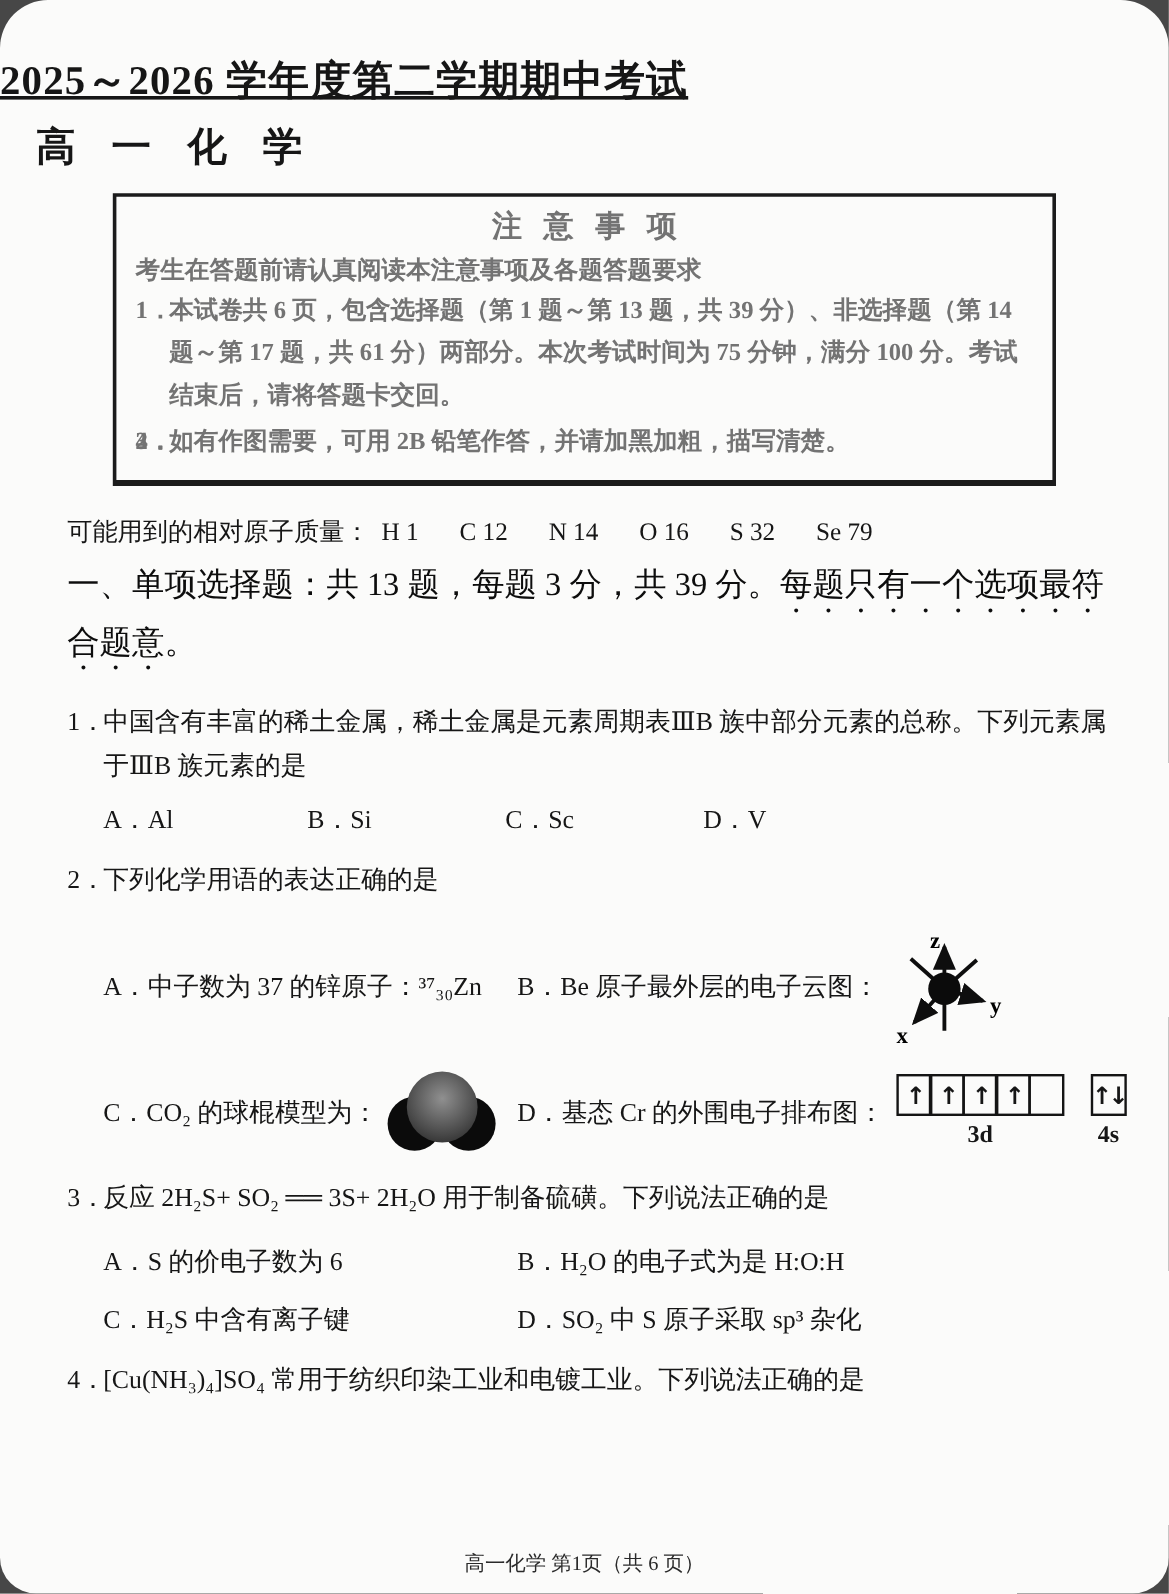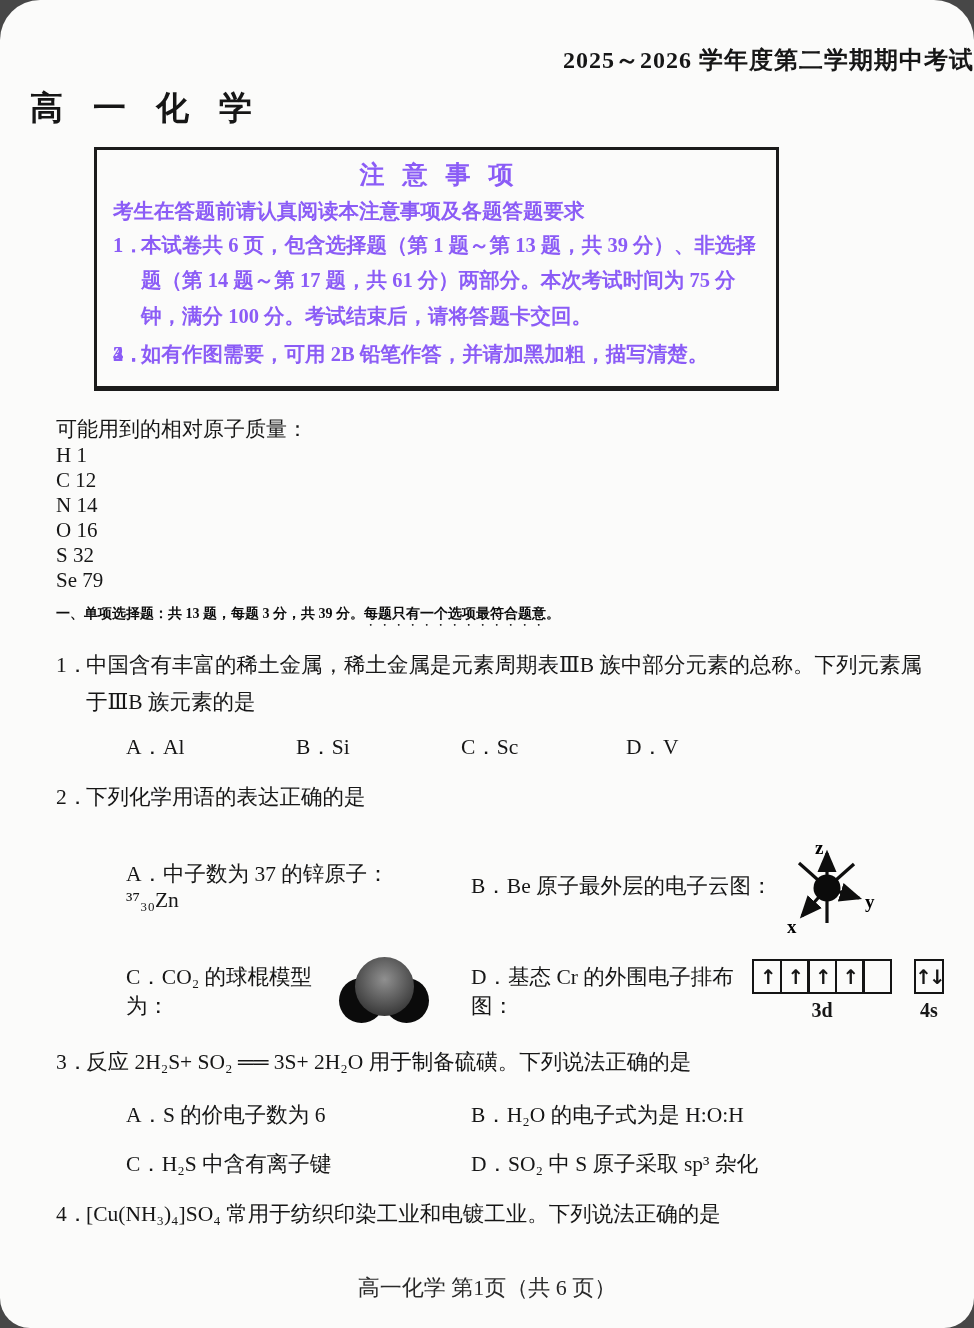--- a/index.html
+++ b/index.html
@@ -1,64 +1,64 @@
 <!DOCTYPE html>
 <html><head>
 <meta charset="utf-8">
 <style>
   html,body{margin:0;padding:0;}
   body{background:#474747;width:974px;}
   .stage{position:relative;width:974px;height:1328px;
          font-family:"Liberation Serif","DejaVu Serif","DejaVu Sans",serif;color:#161616;}
   .paper{position:absolute;inset:0;background:#fbfbfa;
          border-radius:40px 40px 30px 30px;overflow:hidden;}
-  .exam-title{margin:44px 0 0;text-align:right;font-size:24px;font-weight:bold;letter-spacing:1px;}
+  .exam-title{margin:44px 0 0;text-align:left;font-size:34px;font-weight:bold;letter-spacing:1px;text-decoration:underline;}
   .exam-subject{margin:10px 0 0;font-size:33px;font-weight:bold;
                 letter-spacing:30px;text-indent:30px;}
-  .notice{box-sizing:border-box;width:685px;margin:16px 0 12px 94px;
+  .notice{box-sizing:border-box;width:786px;margin:16px 0 12px 94px;
           border:3px solid #1b1b1b;border-bottom-width:5px;
-          padding:8px 16px 14px 16px;font-weight:bold;color:#8b5cf6;}
+          padding:8px 16px 14px 16px;font-weight:bold;color:#737373;}
   .notice-title{text-align:center;font-size:25px;letter-spacing:18px;text-indent:18px;}
   .notice-intro{font-size:20.5px;margin-top:6px;}
   .nitem{position:relative;padding-left:28px;font-size:20.5px;line-height:1.72;margin-top:3px;}
   .nnum{position:absolute;left:0;top:0;}
-  .masses{margin:24px 40px 0 56px;font-size:21px;display:flex;align-items:baseline;flex-direction:column;}
+  .masses{margin:24px 40px 0 56px;font-size:21px;display:flex;align-items:baseline;}
   .masses .lab{margin-right:10px;}
   .mass{margin-right:34px;white-space:nowrap;}
-  .section{margin:12px 40px 0 56px;font-size:14px;font-weight:bold;color:#0d0d0d;}
+  .section{margin:12px 40px 0 56px;font-size:27px;font-weight:normal;color:#0d0d0d;}
   .emph{-webkit-text-emphasis:filled dot;-webkit-text-emphasis-position:under right;
         text-emphasis:filled dot;text-emphasis-position:under right;}
   .q{margin:18px 40px 0 56px;padding-left:30px;position:relative;font-size:21.5px;line-height:1.7;}
   .qnum{position:absolute;left:0;top:0;}
   .opts{margin:12px 30px 0 86px;font-size:21.5px;}
   .opts4{display:grid;grid-template-columns:170px 165px 165px 1fr;}
   .opts2{display:grid;grid-template-columns:345px 1fr;align-items:center;}
   .opt{display:flex;align-items:center;}
-  .opt > .otext{white-space:pre-wrap;margin-left:40px;}
+  .opt > .otext{white-space:pre-wrap;}
   .rowgap{margin-top:20px;}
   
   .cloud{margin-left:6px;flex:none;}
   
   .orbital{display:inline-flex;align-items:flex-start;gap:22px;margin-left:10px;flex:none;}
   .ogroup{display:flex;flex-direction:column;align-items:center;}
   .orow{display:flex;}
   .obox{width:30px;height:35px;border:2.5px solid #141414;margin-left:-2.5px;
         display:flex;align-items:center;justify-content:center;
         font-size:20px;font-weight:bold;letter-spacing:-3px;
         font-family:"DejaVu Sans",sans-serif;box-sizing:border-box;}
   .orow .obox:first-child{margin-left:0;}
   .olabel{font-size:20px;margin-top:5px;font-weight:bold;}
   
   .co2{position:relative;display:inline-block;width:94px;height:70px;margin-left:6px;flex:none;}
   .ball{position:absolute;border-radius:50%;}
   .ball.bl{left:2px;top:22px;width:45px;height:45px;background:#0b0b0b;}
   .ball.br{left:47px;top:22px;width:45px;height:45px;background:#0b0b0b;}
   .ball.gc{left:18px;top:1px;width:59px;height:59px;
            background:radial-gradient(circle at 50% 38%,#909090,#4a4a4a 62%,#242424 95%);}
-  .footer{position:absolute;bottom:25px;left:0;right:0;text-align:center;font-size:22px;color:#2a2a2a;}
+  .footer{position:absolute;bottom:14px;left:0;right:0;text-align:center;font-size:17px;color:#2a2a2a;}
 </style>
 </head>
 <body>
 
 <div class="stage">
   <div class="paper">
 
     <h1 class="exam-title">2025～2026 学年度第二学期期中考试</h1>
     <h2 class="exam-subject">高一化学</h2>
 

